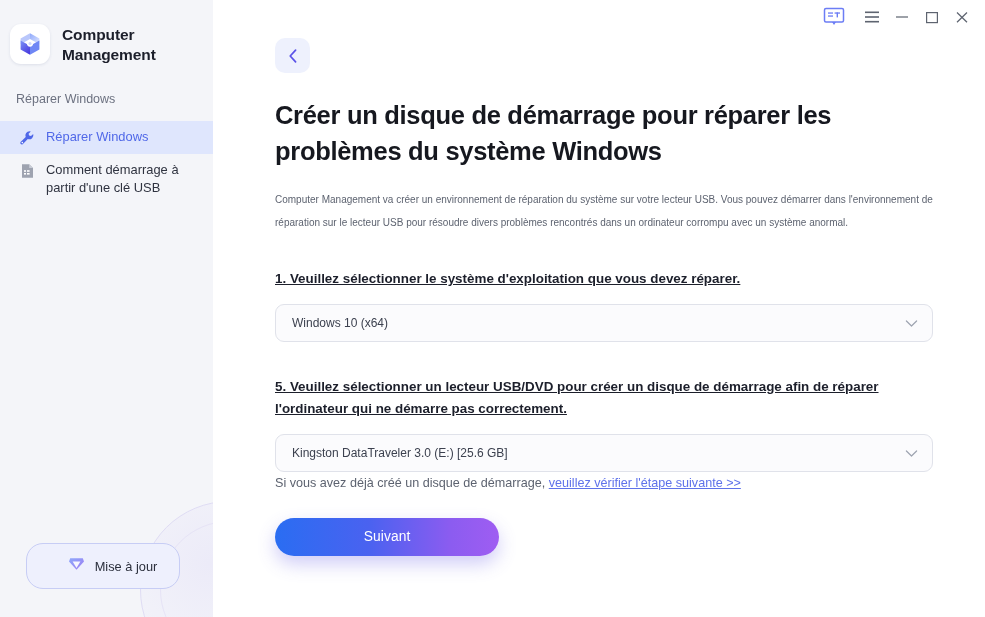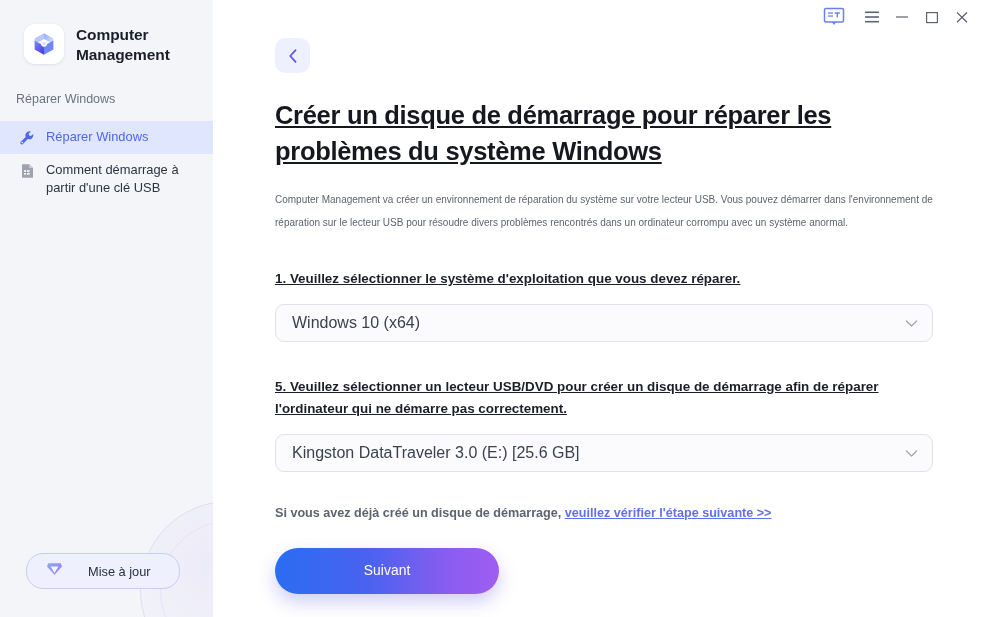--- a/index.html
+++ b/index.html
@@ -23,21 +23,21 @@
     height: 617px;
     background: #f4f5f9;
     flex: 0 0 213px;
     overflow: hidden;
     z-index: 2;
   }
   .brand {
     display: flex;
     align-items: flex-start;
     gap: 12px;
-    padding: 24px 16px 0 24px;
+    padding: 24px 16px 0 10px;
   }
   .brand-logo {
     width: 40px; height: 40px;
     flex: 0 0 40px;
     border-radius: 11px;
     background: #ffffff;
     box-shadow: 0 1px 3px rgba(60,70,120,0.12);
     display: flex; align-items: center; justify-content: center;
   }
   .brand-title {
@@ -77,30 +77,31 @@
   .nav-item.active {
     background: #dfe6fd;
   }
   .nav-item.active .nav-label { color: #5068e8; }
 
   .update-btn {
     position: absolute;
     left: 26px;
     bottom: 28px;
     width: 154px;
-    height: 36px;
+    height: 46px;
     border-radius: 17px;
     background: #eef0fd;
     border: 1px solid #c7cdf5;
     display: flex;
     align-items: center;
-    gap: 24px;
+    gap: 9px;
     padding-left: 18px;
     cursor: pointer;
     z-index: 3;
+    justify-content: center;
   }
   .update-btn .u-label {
     font-size: 12.8px;
     color: #2b2f3c;
   }
 
   
   .deco {
     position: absolute;
     border-radius: 50%;
@@ -156,21 +157,20 @@
     cursor: pointer;
   }
   h1.page-title {
     margin-top: 24px;
     font-size: 25.5px;
     font-weight: bold;
     color: #16181f;
     line-height: 36px;
     letter-spacing: -0.3px;
     max-width: 600px;
-    text-decoration: underline;
   }
   p.page-desc {
     margin-top: 20px;
     font-size: 10px;
     color: #5d6370;
     line-height: 22.5px;
     max-width: 662px;
   }
   .step-label {
     margin-top: 34px;
@@ -188,38 +188,37 @@
     border: 1px solid #e0e2ea;
     border-radius: 9px;
     background: #fbfbfd;
     display: flex;
     align-items: center;
     padding: 0 14px 0 16px;
     cursor: pointer;
   }
   .select-box .sel-value {
     flex: 1 1 auto;
-    font-size: 16px;
+    font-size: 12px;
     color: #3c414f;
   }
   .hint-line {
-    margin-top: 34px;
+    margin-top: 4px;
     font-size: 12.6px;
     color: #5d6370;
-    font-weight: bold;
   }
   .hint-line a {
     color: #5f72ea;
     text-decoration: underline;
     cursor: pointer;
   }
   .next-btn {
     margin-top: 28px;
     width: 224px;
-    height: 46px;
+    height: 38px;
     border-radius: 23px;
     border: none;
     cursor: pointer;
     background: linear-gradient(90deg, #2a6df2 0%, #4a62f0 42%, #8b5cf0 78%, #9f5df2 100%);
     box-shadow: 0 8px 18px rgba(100,90,230,0.30);
     color: #ffffff;
     font-size: 13.8px;
     font-family: "Liberation Sans", sans-serif;
     letter-spacing: 0.1px;
   }

